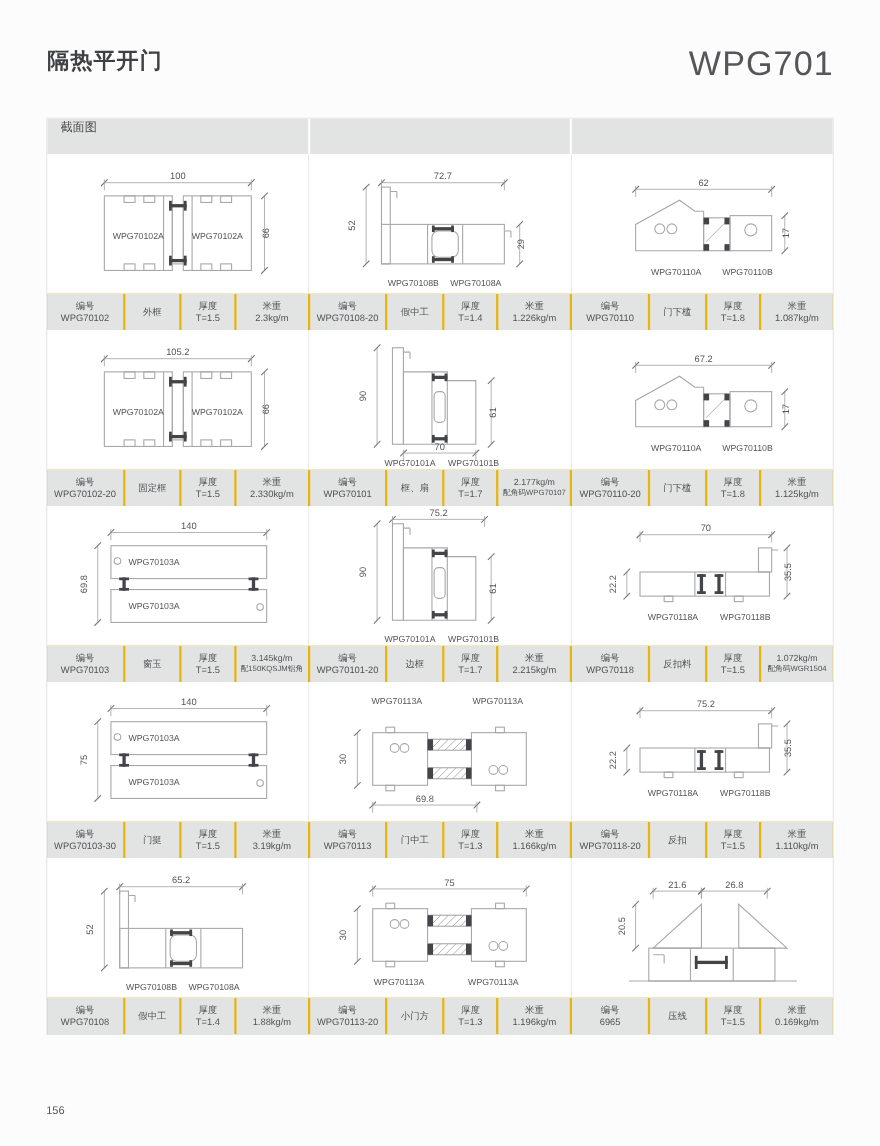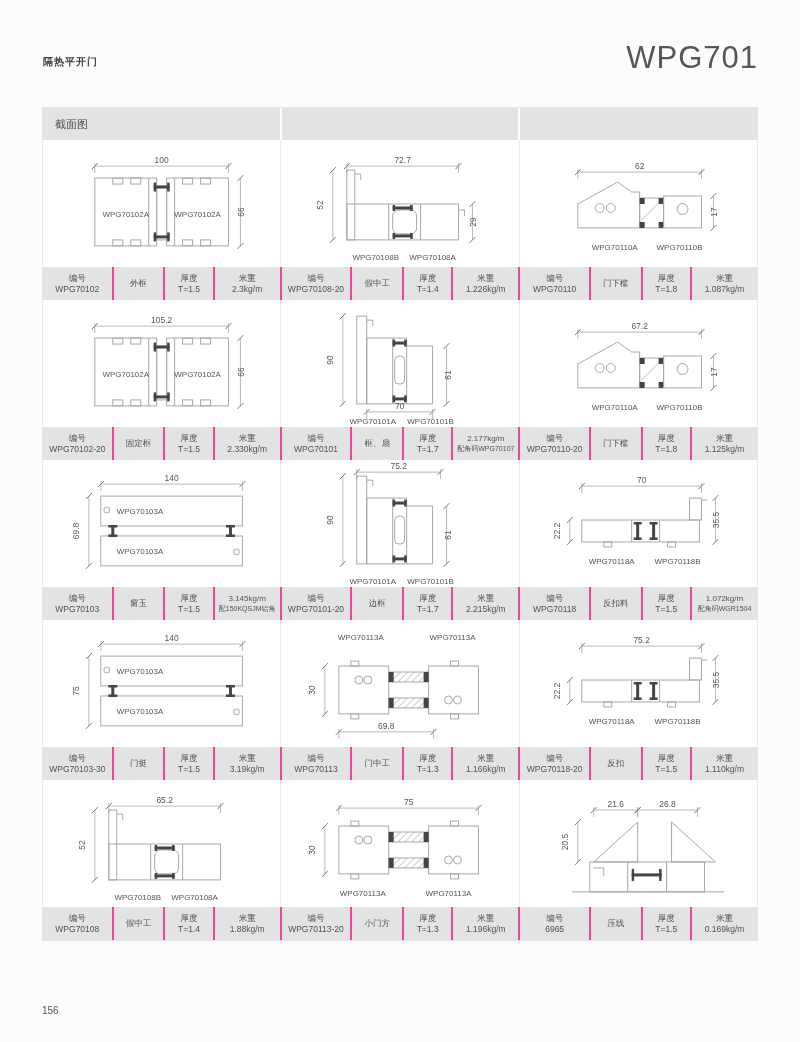--- a/index.html
+++ b/index.html
@@ -1,27 +1,27 @@
 <!DOCTYPE html>
 <html><head>
 <meta charset="utf-8">
 <style>
   html,body{margin:0;padding:0;width:800px;height:1042px;background:#fcfcfc;
     font-family:"Liberation Sans","DejaVu Sans",sans-serif;color:#515255;position:relative;overflow:hidden}
-  .page-title{position:absolute;left:43px;top:55px;font-size:10px;font-weight:bold;color:#3f4043;letter-spacing:1px}
+  .page-title{position:absolute;left:43px;top:42px;font-size:20px;font-weight:bold;color:#3f4043;letter-spacing:1px}
   .model{position:absolute;right:42px;top:40px;font-size:31px;font-weight:normal;color:#55565a;letter-spacing:1px}
   .table{position:absolute;left:42px;top:107px;width:716px;background:#fff;border:1px solid #e4e5e5;box-sizing:border-box}
   .sec-header{display:flex;gap:2px;background:#fff;height:32px}
-  .sec-h-cell{flex:1;background:#e2e3e3;display:flex;align-items:center}
+  .sec-h-cell{flex:1;background:#e2e3e3;display:flex;align-items:flex-start}
   .sec-h-cell span{padding-left:12px;font-size:11px;color:#4a4b4d}
   .drawings{display:flex;height:127px}
   .draw-cell{flex:1;position:relative}
   .draw-cell:not(:last-child){border-right:1px solid #e9eaea}
   .draw-cell svg{width:100%;height:100%;display:block}
-  .infos{display:flex;gap:2px;background:#ec4899;height:33px}
+  .infos{display:flex;gap:2px;background:#eab308;height:33px}
   .info-group{flex:1;display:flex;gap:2px;min-width:0}
   .ic{background:#e2e3e3;display:flex;flex-direction:column;justify-content:center;align-items:center;text-align:center;min-width:0}
   .ic.code{width:29%}.ic.pname{width:21%}.ic.thick{width:20%}.ic.weight{flex:1}
   .lbl,.val{font-size:8.5px;line-height:11px;color:#515255;white-space:nowrap}
   .note-main{font-size:8px;line-height:10px}
   .note{font-size:7px;line-height:9px;color:#515255;white-space:nowrap}
   .page-num{position:absolute;left:42px;top:1005px;font-size:10px;color:#55565a}
   
   .ol{fill:none;stroke:#a7a8aa;stroke-width:1}
   .od{fill:#434447;stroke:none}

